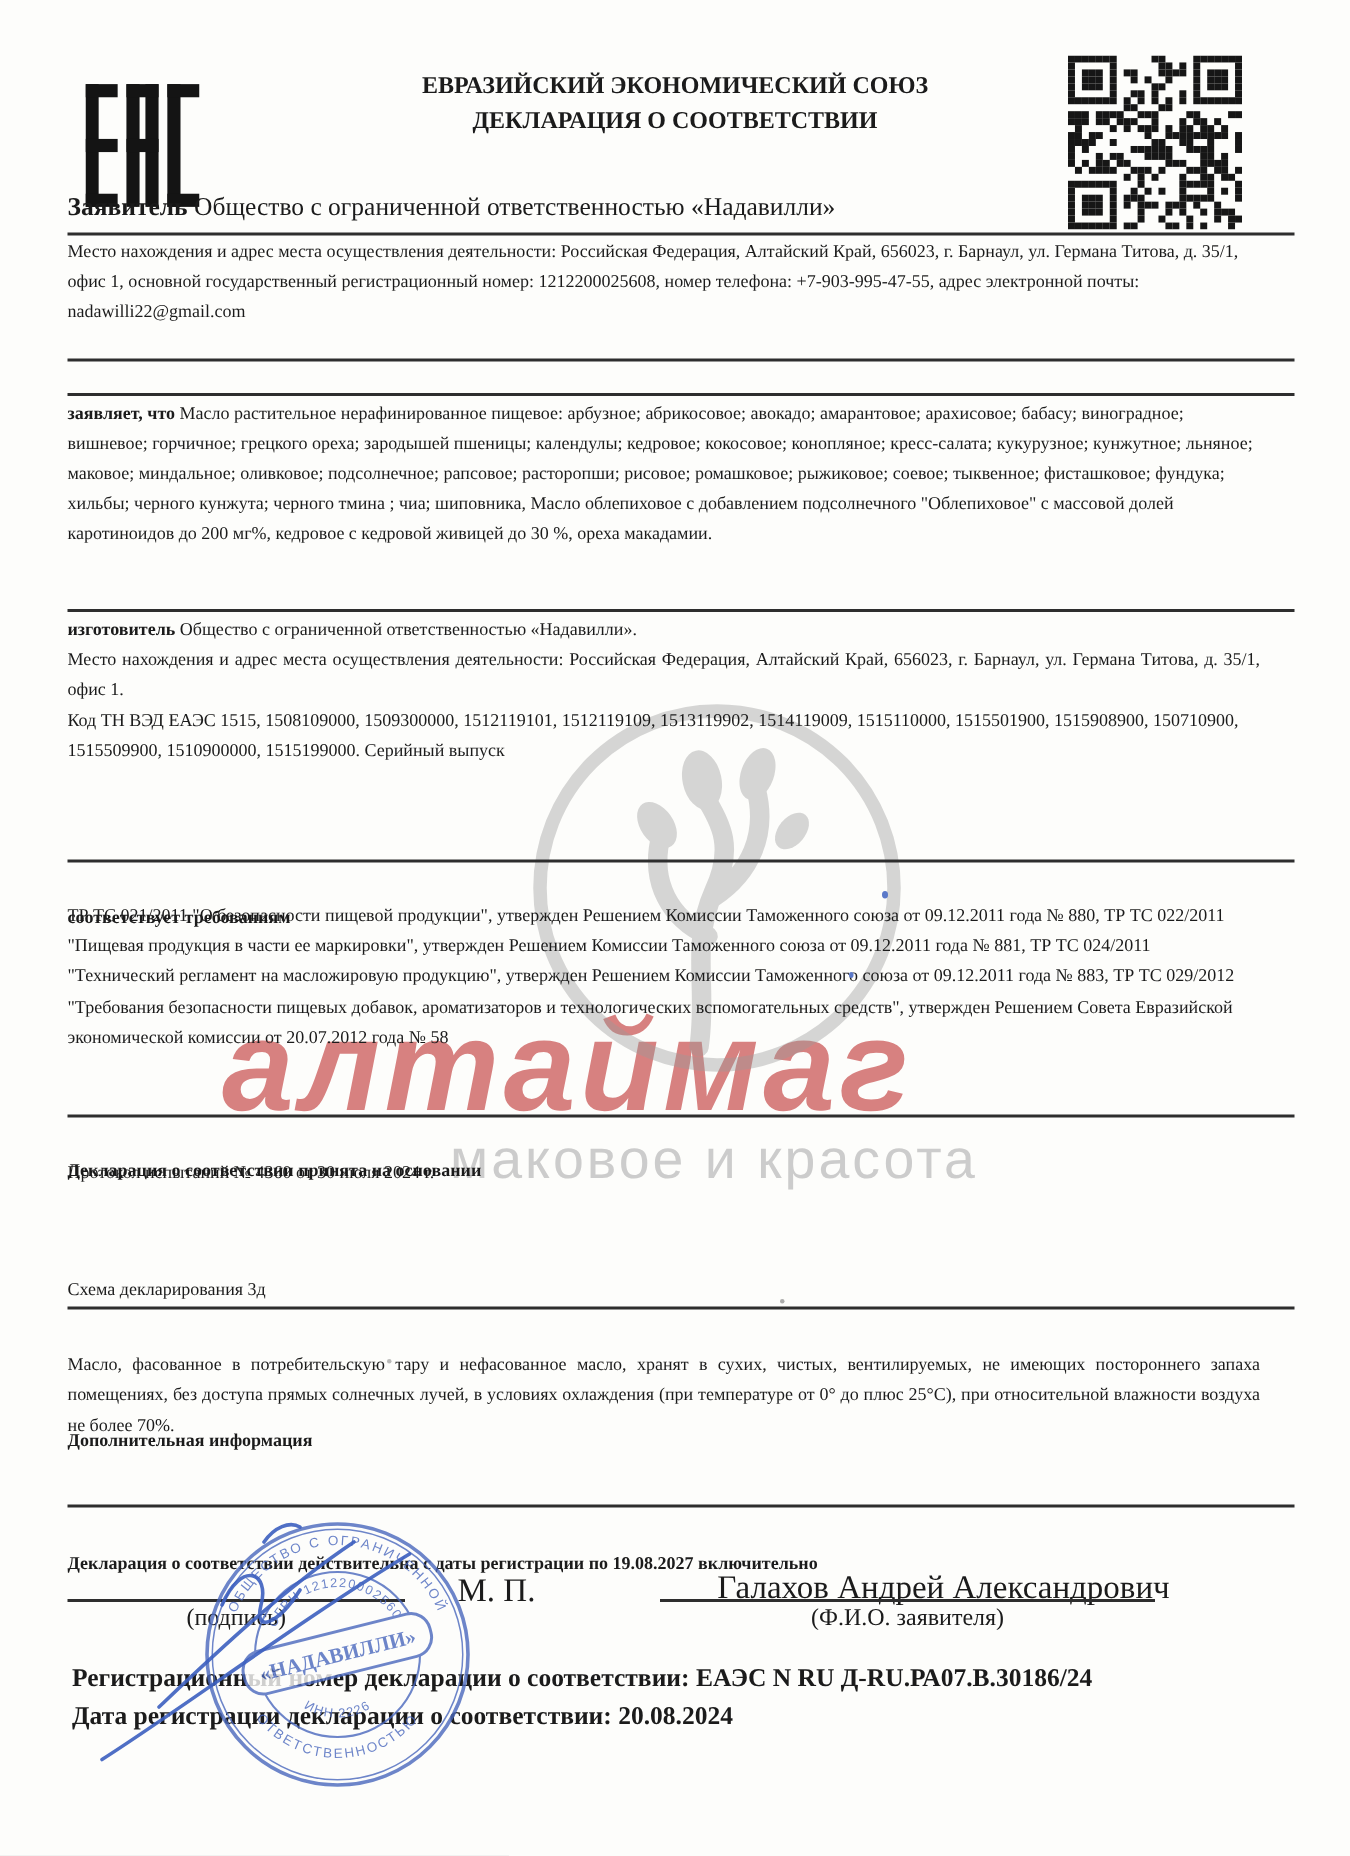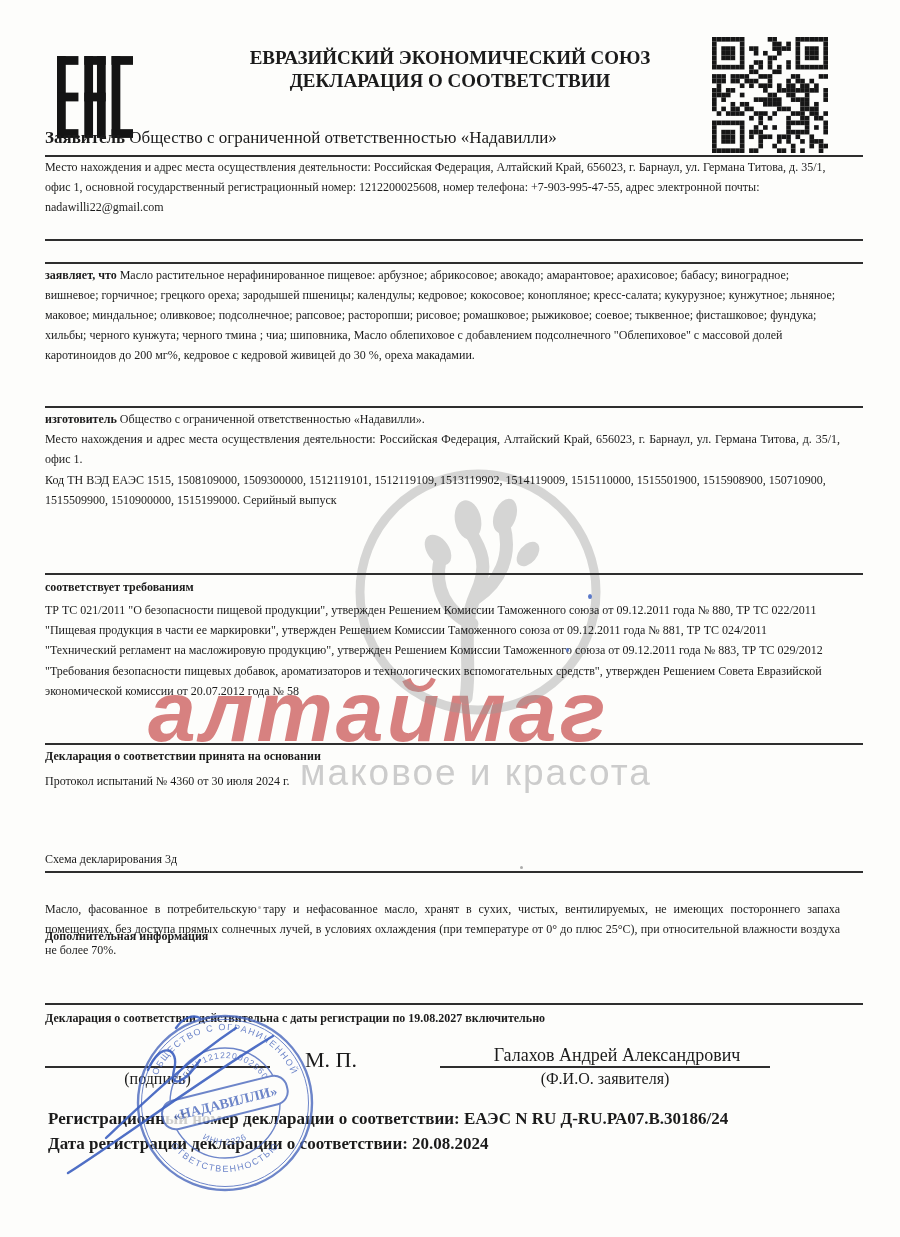--- a/index.html
+++ b/index.html
@@ -1,24 +1,24 @@
 <!DOCTYPE html>
 <html><head>
 <meta charset="utf-8">
 <style>
   html,body{margin:0;padding:0;background:#e9e9e9;}
   .page{position:relative;width:900px;height:1237px;background:#fdfdfb;overflow:hidden;
         font-family:"Liberation Serif",serif;color:#1b1b1b;margin:0 auto;}
   .abs{position:absolute;}
   .hr{position:absolute;left:45px;width:818px;height:2px;background:#2e2e2e;z-index:2;}
   .blk{position:absolute;left:45px;width:795px;font-size:12px;line-height:20.2px;z-index:2;}
-  .b{font-weight:bold;}
+  .b{font-weight:bold;margin-top:24px;}
   .just{text-align:justify;}
   .title{position:absolute;left:130px;top:46px;width:640px;text-align:center;
-         font-weight:bold;font-size:19px;line-height:23px;z-index:2;}
+         font-weight:bold;font-size:16px;line-height:23px;z-index:2;}
   .sigline{position:absolute;height:2px;background:#2e2e2e;z-index:2;}
   .caption{position:absolute;font-size:16px;text-align:center;z-index:2;}
   .wm{position:absolute;z-index:1;pointer-events:none;}
   .wm-brand{left:148px;top:662px;font-family:"Liberation Sans",sans-serif;
             font-weight:bold;font-size:86px;letter-spacing:3px;color:#b91c1c;opacity:.55;font-style:italic;}
   .wm-tag{left:300px;top:752px;font-family:"Liberation Sans",sans-serif;
           font-size:37px;letter-spacing:2px;color:#b3b3b3;opacity:.65;}
   .stamp{position:absolute;left:134px;top:1012px;z-index:4;opacity:.8;}
   .sig{position:absolute;left:28px;top:998px;z-index:5;}
   .speck{position:absolute;border-radius:50%;z-index:3;}
@@ -426,21 +426,21 @@
   <div class="blk b" style="top:926px">Дополнительная информация</div>
   <div class="blk just" style="top:899px;line-height:20.3px">Масло, фасованное в потребительскую тару и нефасованное масло, хранят в сухих, чистых, вентилируемых, не имеющих постороннего запаха помещениях, без доступа прямых солнечных лучей, в условиях охлаждения (при температуре от 0° до плюс 25°С), при относительной влажности воздуха не более 70%.</div>
 
   <div class="hr" style="top:1003px"></div>
 
   <div class="blk b" style="top:1008px">Декларация о соответствии действительна с даты регистрации по 19.08.2027 включительно</div>
 
   <div class="sigline" style="left:45px;top:1066px;width:225px"></div>
   <div class="caption" style="left:45px;top:1070px;width:225px">(подпись)</div>
   <div class="abs" style="left:305px;top:1047px;font-size:22px;z-index:2">М. П.</div>
-  <div class="caption" style="left:452px;top:1045px;width:330px;font-size:18px">Галахов Андрей Александрович</div>
+  <div class="caption" style="left:464px;top:1045px;width:330px;font-size:22px">Галахов Андрей Александрович</div>
   <div class="sigline" style="left:440px;top:1066px;width:330px"></div>
   <div class="caption" style="left:440px;top:1070px;width:330px">(Ф.И.О. заявителя)</div>
 
   <div class="regblk" style="top:1107px">
     <div>Регистрационный номер декларации о соответствии: ЕАЭС N RU Д-RU.РА07.В.30186/24</div>
     <div>Дата регистрации декларации о соответствии: 20.08.2024</div>
   </div>
 
   <svg class="stamp" width="182" height="182" viewBox="0 0 182 182">
     <defs>

